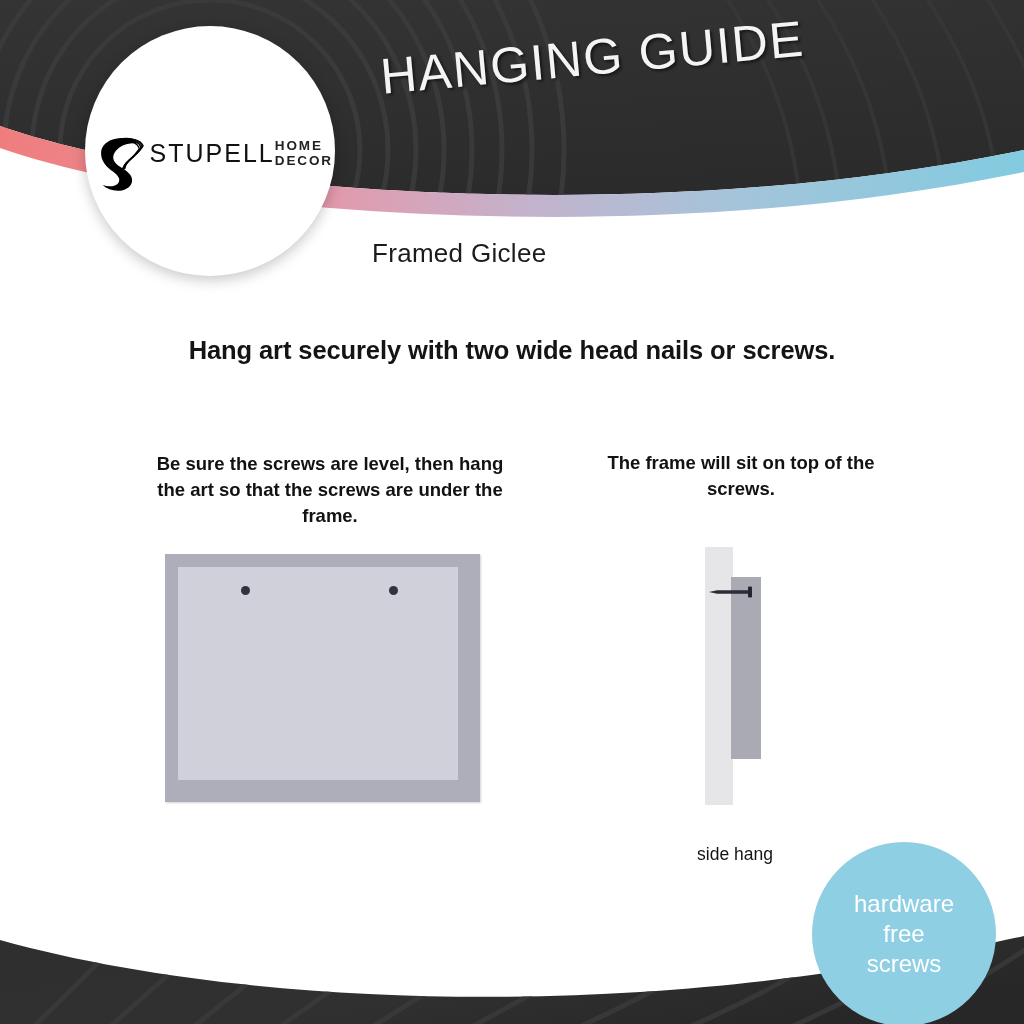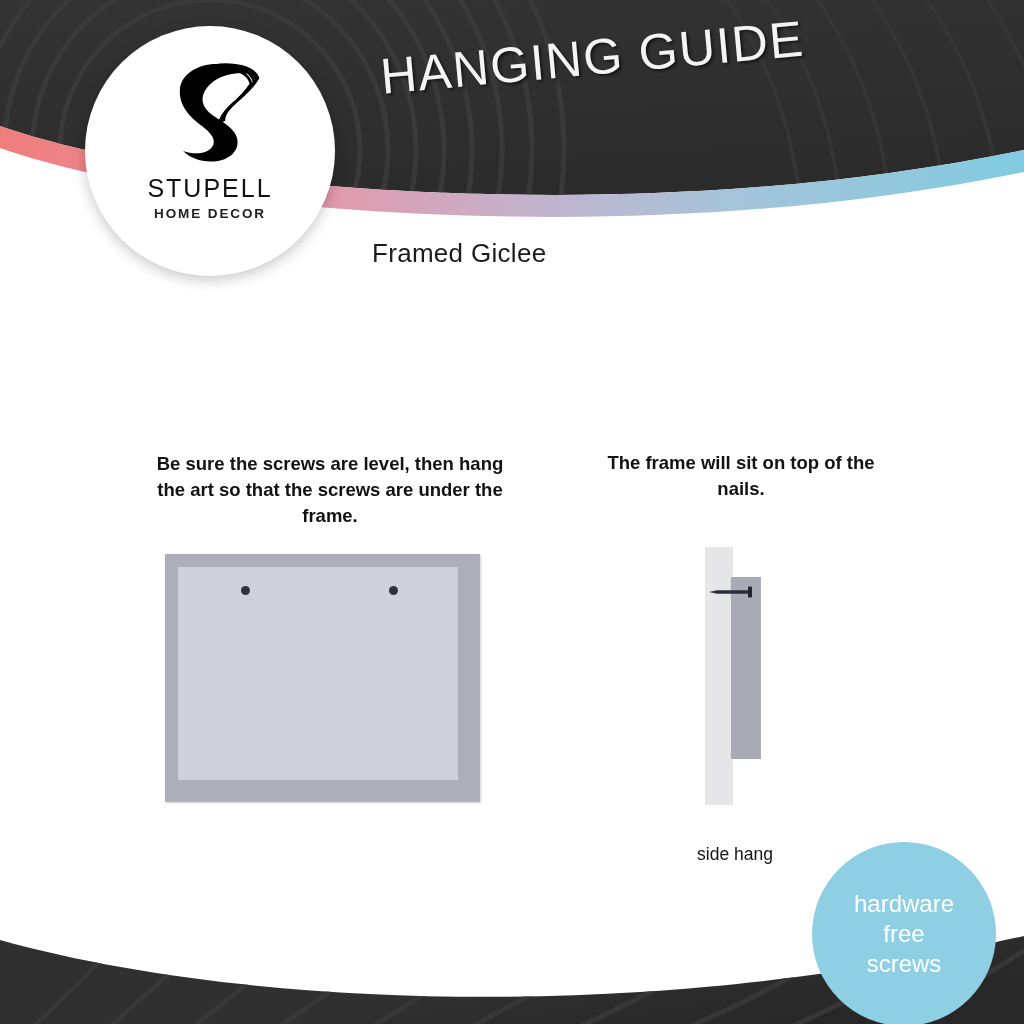--- a/index.html
+++ b/index.html
@@ -9,21 +9,21 @@
 
   #stage{position:relative;width:1024px;height:1024px;background:#ffffff;overflow:hidden;}
 
   
   .wave-layer{position:absolute;left:0;top:0;width:1024px;height:1024px;pointer-events:none;}
 
   
   #logo-badge{
     position:absolute;left:85px;top:26px;width:250px;height:250px;border-radius:50%;
     background:#ffffff;box-shadow:0 4px 14px rgba(0,0,0,.22);
-    display:flex;flex-direction:column;align-items:center;justify-content:flex-start;
+    display:flex;flex-direction:row;align-items:center;justify-content:flex-start;
     z-index:6;
   }
   #logo-mark{margin-top:24px;width:120px;height:120px;}
   #logo-name{
     font-size:25px;letter-spacing:2.0px;color:#111;margin-top:4px;font-weight:400;
     font-family:"Liberation Sans","DejaVu Sans",sans-serif;
   }
   #logo-sub{
     font-size:13.5px;letter-spacing:1.9px;color:#222;margin-top:3px;font-weight:700;
   }
@@ -202,23 +202,24 @@
       </g>
     </svg>
     <div id="logo-name">STUPELL</div>
     <div id="logo-sub">HOME DECOR</div>
   </div>
 
   <div id="header-title">HANGING GUIDE</div>
 
   <div id="product-type">Framed Giclee</div>
 
+  <div id="main-instruction">Hang art securely with two wide head nails or screws.</div>
 
   <div class="caption" id="caption-front">Be sure the screws are level, then hang the art so that the screws are under the frame.</div>
-  <div class="caption" id="caption-side">The frame will sit on top of the nails.</div>
+  <div class="caption" id="caption-side">The frame will sit on top of the screws.</div>
 
   <div id="front-view">
     <div id="front-frame"></div>
     <div id="front-mat"></div>
     <div class="screw-dot" id="screw-dot-left"></div>
     <div class="screw-dot" id="screw-dot-right"></div>
   </div>
 
   <div id="side-view">
     <div id="side-wall"></div>

